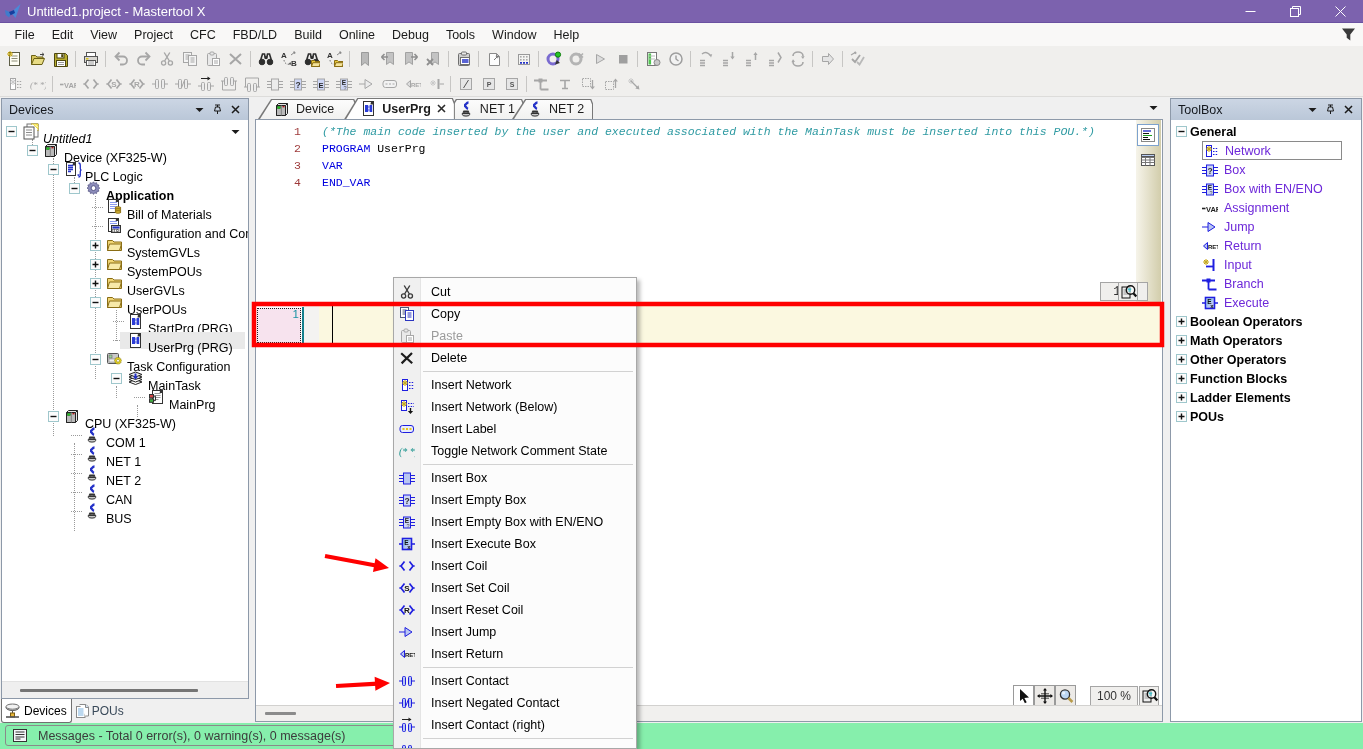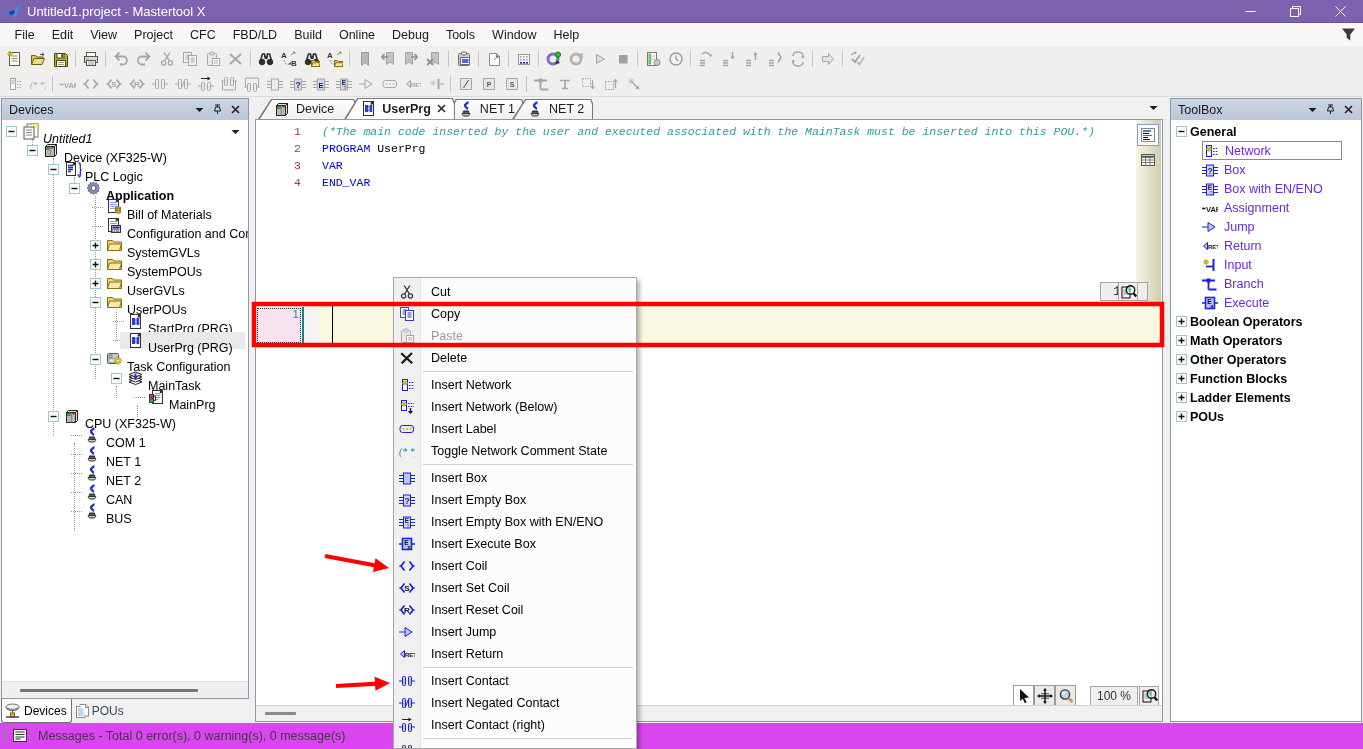--- a/index.html
+++ b/index.html
@@ -45,21 +45,21 @@
 .root-caret { position:absolute; right:8px; top:7px; }
 .guide-v { position:absolute; width:1px; border-left:1px dotted #9a9a9a; }
 .guide-h { position:absolute; height:1px; border-top:1px dotted #9a9a9a; }
 .hscroll { position:absolute; left:0; right:0; bottom:0; height:17px; background:#efefef; border-top:1px solid #e2e2e2; }
 .hscroll .thumb { position:absolute; top:7px; height:3px; background:#757575; border-radius:1px; }
 
 
 .bottom-tabs { position:absolute; left:1px; top:699px; width:248px; height:24px; background:#f0f0f0; display:flex; align-items:stretch; font-size:12.5px; }
 .btab { display:flex; align-items:center; gap:2px; padding:0 4px 0 2px; position:relative; color:#3a4a5a; font-size:12px; }
 .btab.active { background:#fff; border:1px solid #707070; border-top:none; border-radius:0 0 3px 3px; color:#000; }
-.statusbar { position:absolute; left:0; top:723px; width:1363px; height:26px; background:#d946ef; }
+.statusbar { position:absolute; left:0; top:723px; width:1363px; height:26px; background:#86efac; }
 .msgbox { position:absolute; left:5px; top:2px; width:604px; height:21px; border:1px solid #8a8a8a; border-radius:3px; display:flex; align-items:center; gap:9px; padding:0 7px; font-size:12.5px; color:#3c3c3c; }
 
 
 .editor { position:absolute; left:255px; top:98px; width:908px; height:624px; }
 .tabbar { position:absolute; top:0; left:0; right:0; height:21px; display:flex; align-items:flex-end; padding-left:3px; }
 .etab { position:relative; height:20px; display:flex; align-items:center; gap:5px; padding:0 9px 0 16px; font-size:12.5px; color:#1c1c1c; margin-right:-12px; }
 .etab .shape { position:absolute; inset:0; }
 .etab .shape i { position:absolute; inset:0; background:#787878; clip-path:polygon(13px 0, calc(100% - 2px) 0, 100% 5px, 100% 100%, 0 100%); }
 .etab .shape b { position:absolute; inset:1px 1px 0 2px; background:linear-gradient(#fcfcfc,#f1f1f0); clip-path:polygon(12px 0, calc(100% - 2px) 0, 100% 5px, 100% 100%, 0 100%); }
 .etab > *:not(.shape) { position:relative; z-index:1; }

